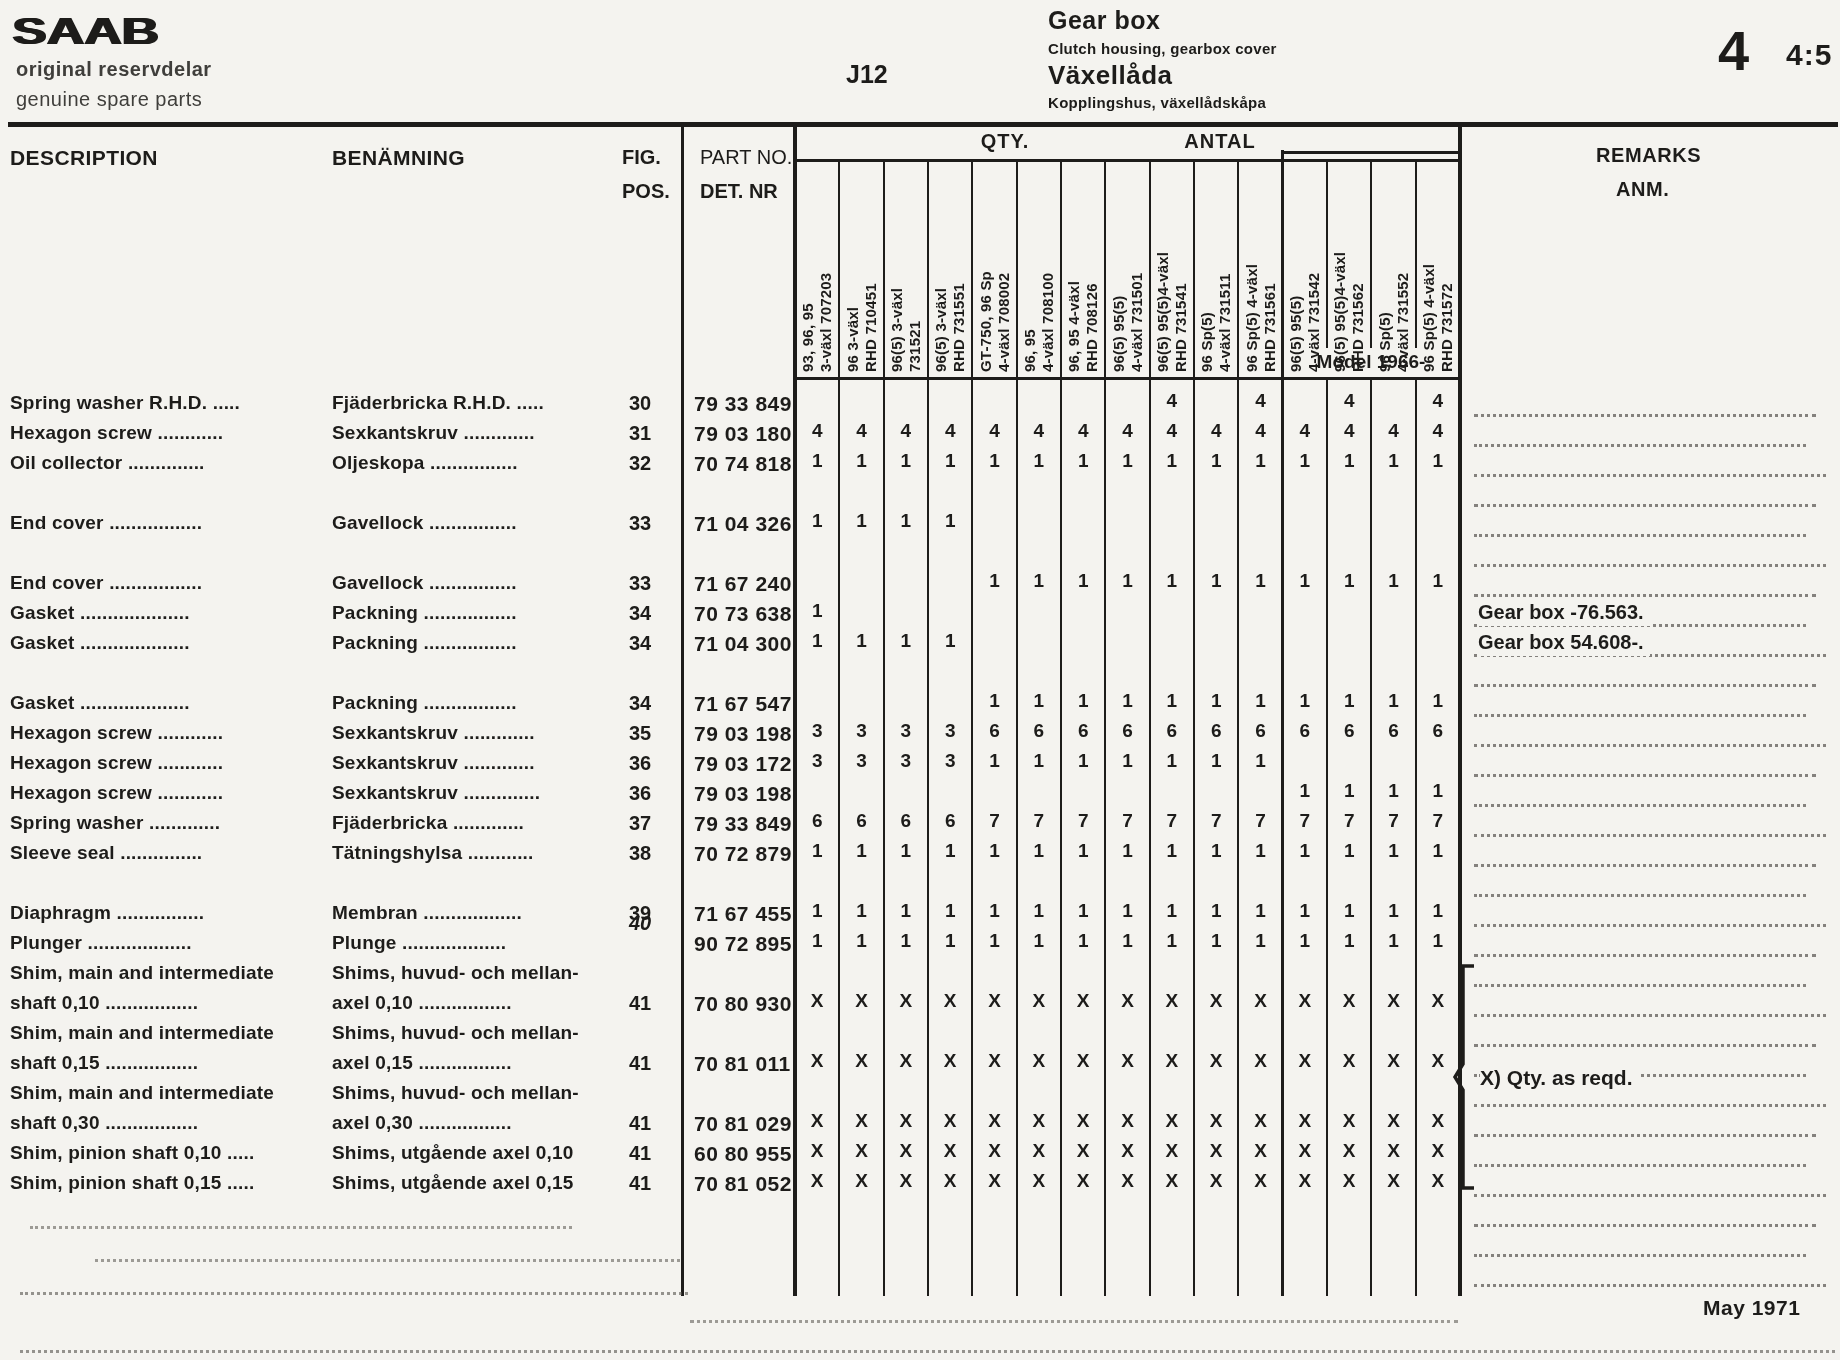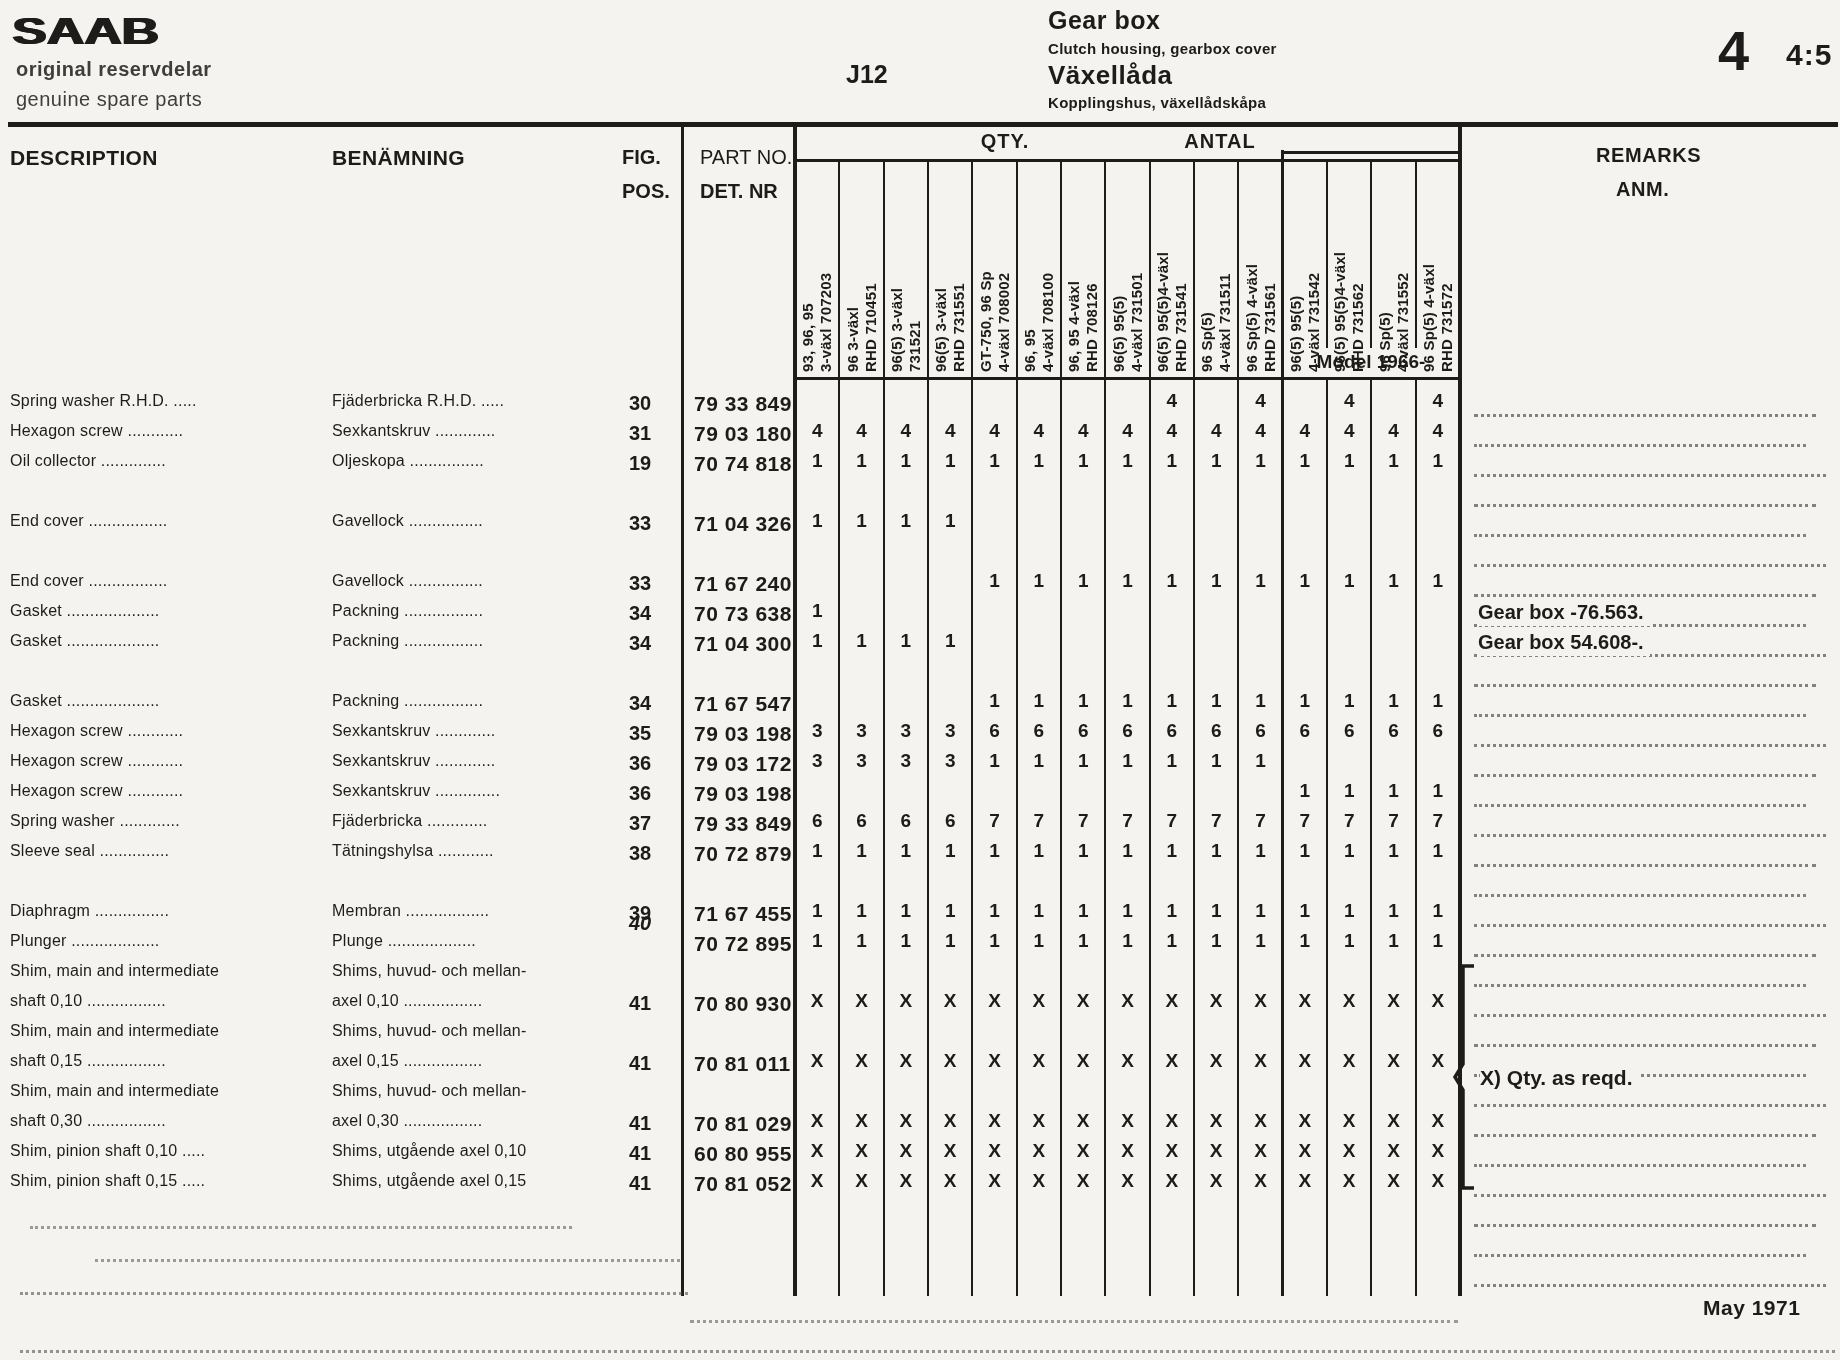--- a/index.html
+++ b/index.html
@@ -34,21 +34,21 @@
   .h-antal{left:1165px;top:130px;width:110px;text-align:center;font-size:20px;font-weight:bold;letter-spacing:1px;}
   .h-remarks{left:1596px;top:144px;font-size:20px;font-weight:bold;letter-spacing:.6px;}
   .h-anm{left:1616px;top:178px;font-size:20px;font-weight:bold;letter-spacing:.6px;}
   .model-band{left:1284px;top:351px;width:174px;text-align:center;font-size:19px;font-weight:bold;}
   
   .gl{position:absolute;background:#1d1c1a;}
   .vcell{position:absolute;display:flex;justify-content:center;align-items:flex-end;}
   .vrot{writing-mode:vertical-rl;transform:rotate(180deg);
         font-size:15px;font-weight:bold;line-height:1.18;letter-spacing:.2px;
         height:100%;white-space:nowrap;}
-  .rowtxt{position:absolute;font-size:16px;font-weight:normal;letter-spacing:.2px;white-space:nowrap;text-align:right;}
+  .rowtxt{position:absolute;font-size:19px;font-weight:bold;letter-spacing:.2px;white-space:nowrap;text-align:right;}
   .figcell{position:absolute;width:64px;text-align:center;font-size:20px;font-weight:bold;}
   .partcell{position:absolute;width:96px;text-align:center;font-size:21px;font-weight:bold;letter-spacing:.5px;white-space:nowrap;}
   .qtycell{position:absolute;text-align:center;font-size:19px;font-weight:bold;}
   .remarkcell{position:absolute;font-size:20px;font-weight:bold;background:#f4f3ef;padding:0 6px 2px 0;z-index:4;white-space:nowrap;}
   .dotline{position:absolute;border-top:3px dotted #55524d;opacity:.75;z-index:1;}
   .footnote{left:1480px;top:1066px;font-size:21px;font-weight:bold;background:#f4f3ef;z-index:4;padding-right:8px;}
   .issue-date{left:1703px;top:1296px;font-size:21px;font-weight:bold;letter-spacing:.5px;}
   .bracket{position:absolute;left:1452px;top:958px;z-index:3;}
 </style>
 </head>
@@ -223,21 +223,21 @@
       <div class="qtycell" style="left: 1194px; top: 420px; width: 44.3333px;">4</div>
       <div class="qtycell" style="left: 1238.33px; top: 420px; width: 44.3333px;">4</div>
       <div class="qtycell" style="left: 1282.67px; top: 420px; width: 44.3333px;">4</div>
       <div class="qtycell" style="left: 1327px; top: 420px; width: 44.3333px;">4</div>
       <div class="qtycell" style="left: 1371.33px; top: 420px; width: 44.3333px;">4</div>
       <div class="qtycell" style="left: 1415.67px; top: 420px; width: 44.3333px;">4</div>
     </div>
     <div>
       <div class="rowtxt" style="left: 10px; top: 452px;">Oil collector ..............</div>
       <div class="rowtxt" style="left: 332px; top: 452px;">Oljeskopa ................</div>
-      <div class="figcell" style="left: 608px; top: 452px;">19</div>
+      <div class="figcell" style="left: 608px; top: 452px;">32</div>
       <div class="partcell" style="left: 694px; top: 452px;">70 74 818</div>
       <div class="qtycell" style="left: 795px; top: 450px; width: 44.3333px;">1</div>
       <div class="qtycell" style="left: 839.333px; top: 450px; width: 44.3333px;">1</div>
       <div class="qtycell" style="left: 883.667px; top: 450px; width: 44.3333px;">1</div>
       <div class="qtycell" style="left: 928px; top: 450px; width: 44.3333px;">1</div>
       <div class="qtycell" style="left: 972.333px; top: 450px; width: 44.3333px;">1</div>
       <div class="qtycell" style="left: 1016.67px; top: 450px; width: 44.3333px;">1</div>
       <div class="qtycell" style="left: 1061px; top: 450px; width: 44.3333px;">1</div>
       <div class="qtycell" style="left: 1105.33px; top: 450px; width: 44.3333px;">1</div>
       <div class="qtycell" style="left: 1149.67px; top: 450px; width: 44.3333px;">1</div>
@@ -419,21 +419,21 @@
       <div class="qtycell" style="left: 1238.33px; top: 900px; width: 44.3333px;">1</div>
       <div class="qtycell" style="left: 1282.67px; top: 900px; width: 44.3333px;">1</div>
       <div class="qtycell" style="left: 1327px; top: 900px; width: 44.3333px;">1</div>
       <div class="qtycell" style="left: 1371.33px; top: 900px; width: 44.3333px;">1</div>
       <div class="qtycell" style="left: 1415.67px; top: 900px; width: 44.3333px;">1</div>
     </div>
     <div>
       <div class="rowtxt" style="left: 10px; top: 932px;">Plunger ...................</div>
       <div class="rowtxt" style="left: 332px; top: 932px;">Plunge ...................</div>
       <div class="figcell" style="left: 608px; top: 912px; font-style: italic;">40</div>
-      <div class="partcell" style="left: 694px; top: 932px;">70 72 895</div>
+      <div class="partcell" style="left: 694px; top: 932px;">90 72 895</div>
       <div class="qtycell" style="left: 795px; top: 930px; width: 44.3333px;">1</div>
       <div class="qtycell" style="left: 839.333px; top: 930px; width: 44.3333px;">1</div>
       <div class="qtycell" style="left: 883.667px; top: 930px; width: 44.3333px;">1</div>
       <div class="qtycell" style="left: 928px; top: 930px; width: 44.3333px;">1</div>
       <div class="qtycell" style="left: 972.333px; top: 930px; width: 44.3333px;">1</div>
       <div class="qtycell" style="left: 1016.67px; top: 930px; width: 44.3333px;">1</div>
       <div class="qtycell" style="left: 1061px; top: 930px; width: 44.3333px;">1</div>
       <div class="qtycell" style="left: 1105.33px; top: 930px; width: 44.3333px;">1</div>
       <div class="qtycell" style="left: 1149.67px; top: 930px; width: 44.3333px;">1</div>
       <div class="qtycell" style="left: 1194px; top: 930px; width: 44.3333px;">1</div>

